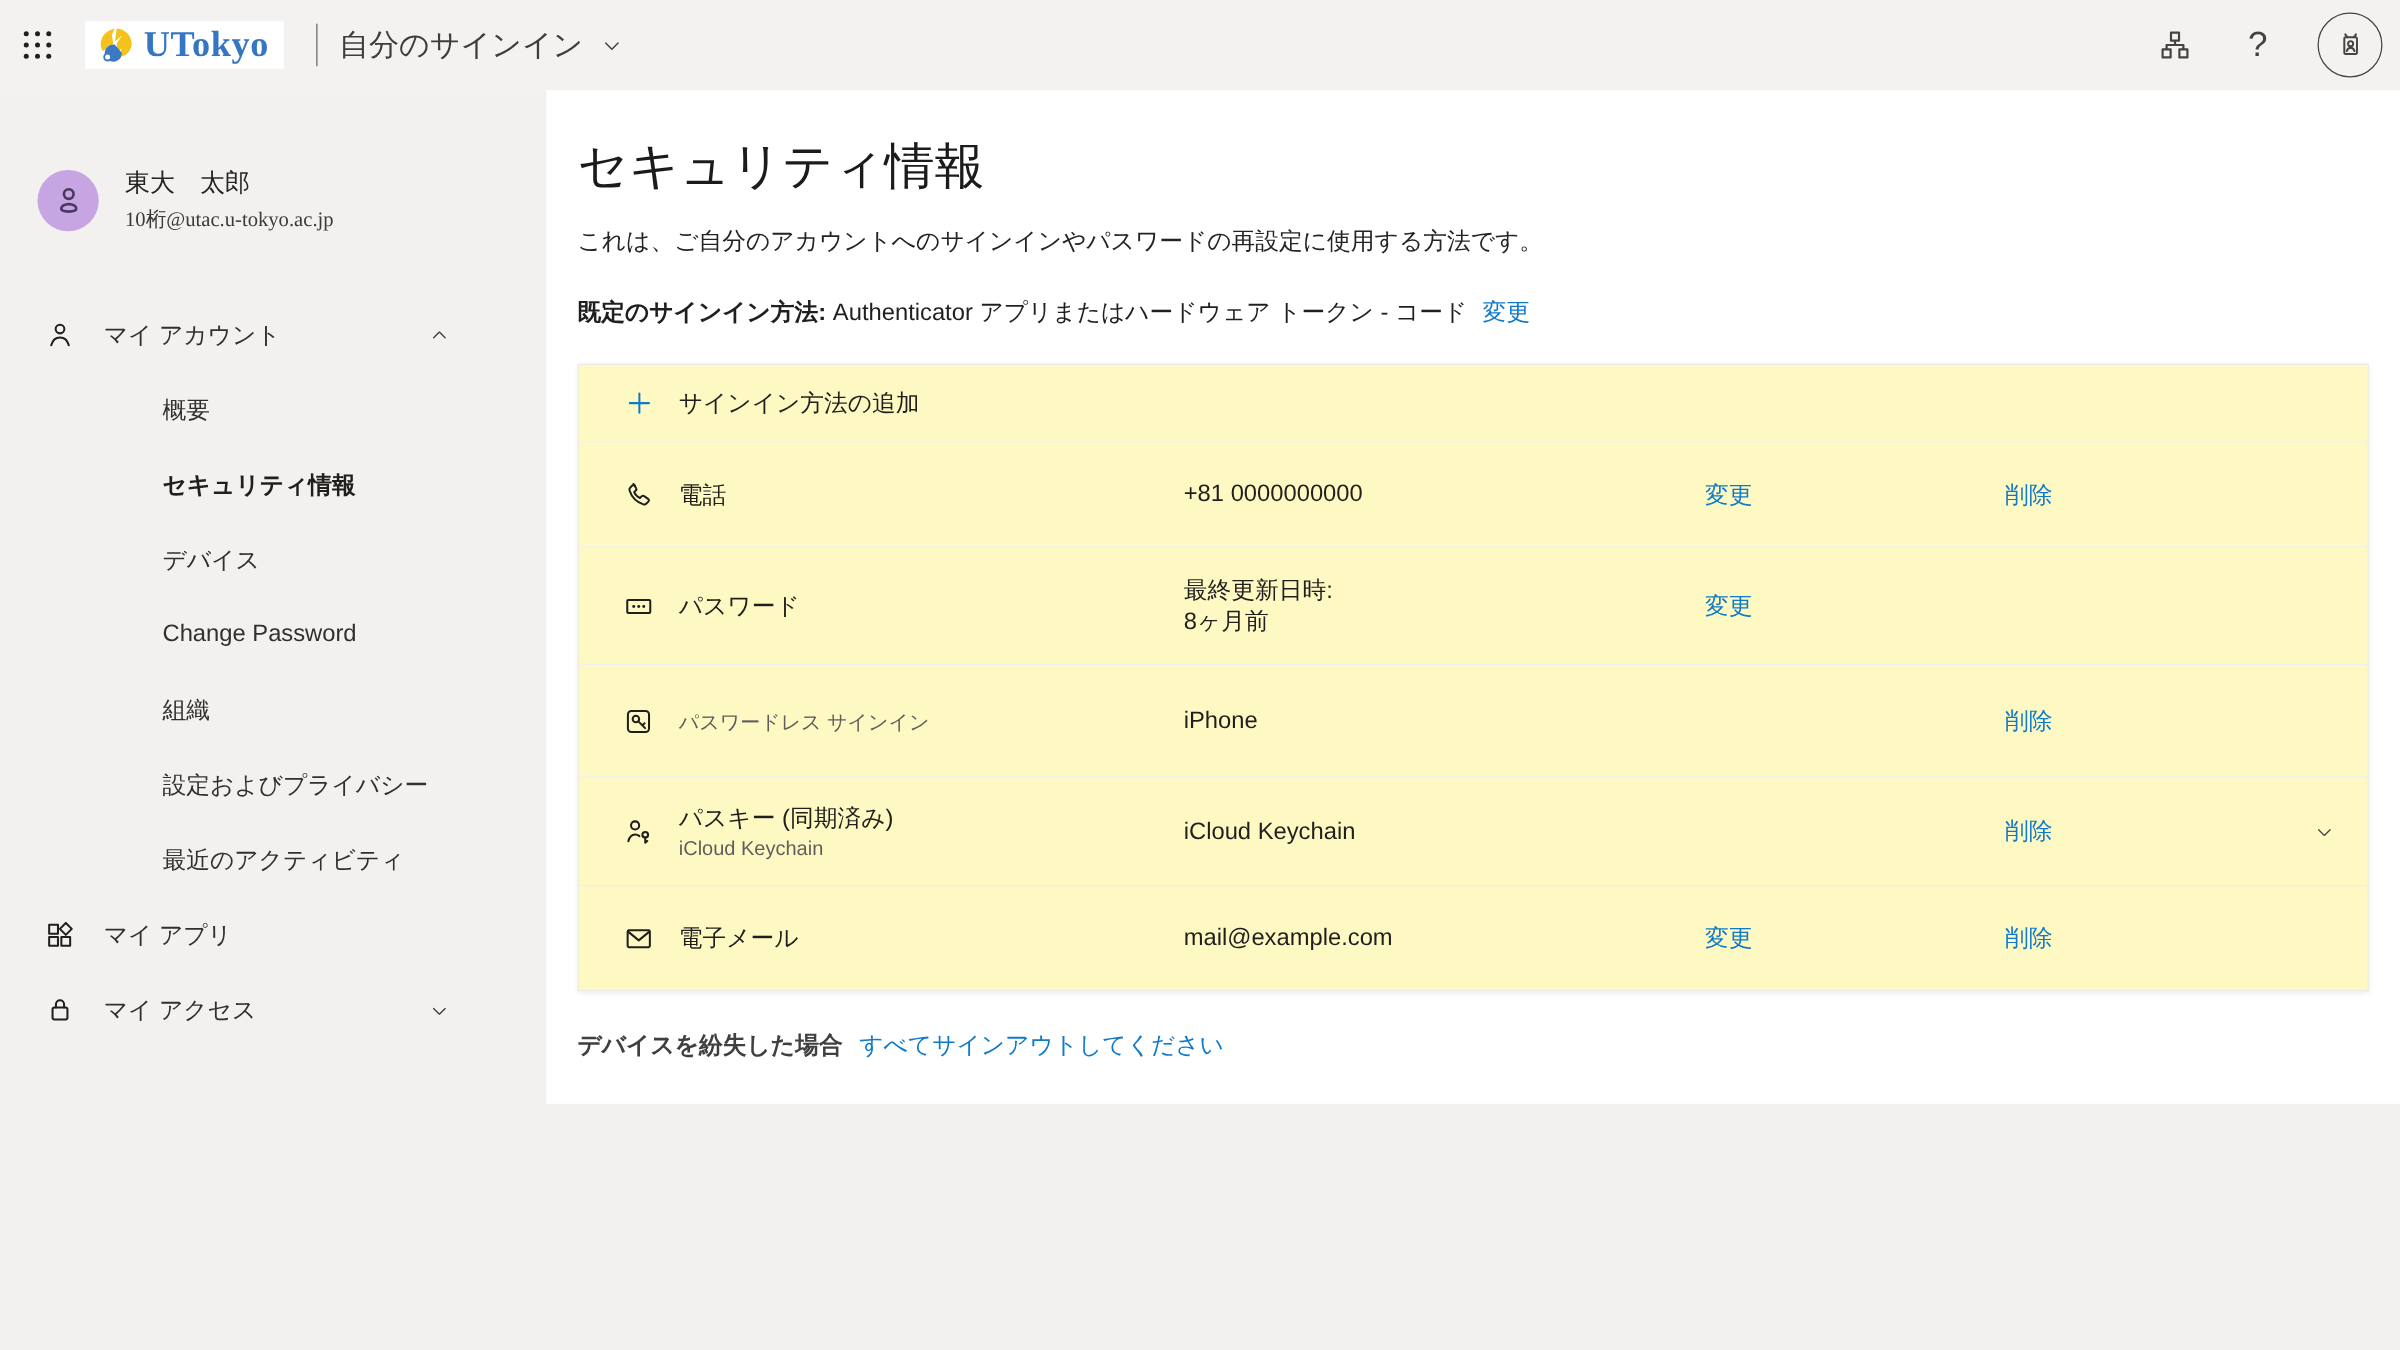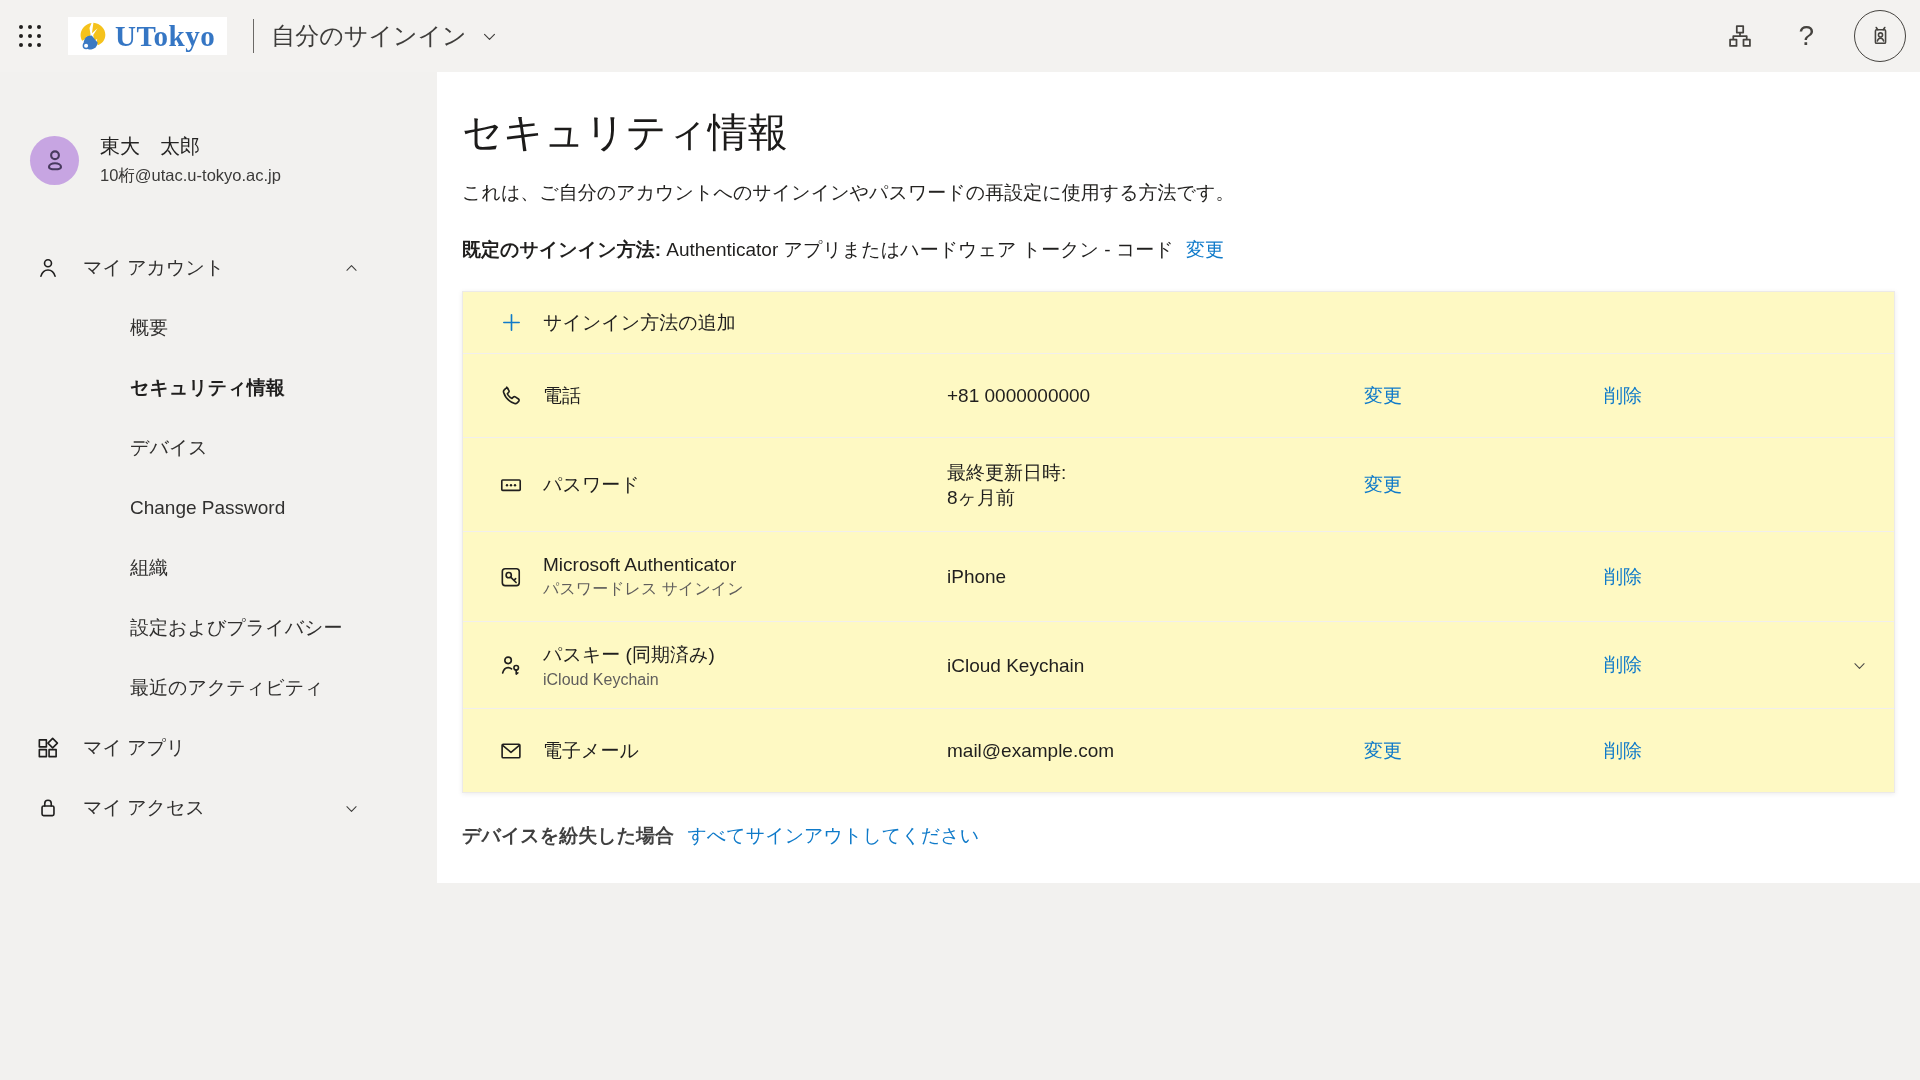--- a/index.html
+++ b/index.html
@@ -26,21 +26,21 @@
   .tb-title { margin-left:17px; font-size:24px; color:#3e3d3b; }
   .tb-chevron { margin-left:14px; color:#3e3d3b; display:flex; }
   .tb-spacer { flex:1; }
   .tb-iconbtn { border:none; background:transparent; color:#45433f; cursor:pointer;
     display:grid; place-items:center; }
   .tb-org { margin-right:44px; }
   .tb-help { font-size:28px; font-weight:400; color:#45433f; margin-right:40px; font-family:"Liberation Sans",sans-serif; }
   .tb-avatar { width:52px; height:52px; border:1.6px solid #45433f; border-radius:50%; }
   
   .sidebar { position:absolute; left:0; top:72px; width:437px; bottom:0; }
-  .user-block { position:absolute; left:30px; top:61px; display:flex; gap:21px; align-items:center; }
+  .user-block { position:absolute; left:30px; top:61px; display:flex; gap:21px; align-items:center;font-family:Liberation Serif, serif; }
   .user-avatar { width:49px; height:49px; border-radius:50%; background:#c7a5e2;
     display:grid; place-items:center; color:#483a5e; }
   .user-name { font-size:20px; color:#252423; }
   .user-email { font-size:16.5px; color:#3b3a39; margin-top:5px; }
   .nav { position:absolute; left:0; top:166px; width:437px; }
   .nav-row { position:relative; height:60px; display:flex; align-items:center; gap:22px;
     padding-left:35px; font-size:19px; color:#31302f; cursor:pointer; }
   .nav-row.indent { padding-left:82px;margin-left:48px; }
   .nav-row.active { font-weight:700; color:#201f1e; }
   .nav-row .n-icon { width:26px; display:grid; place-items:center; color:#201f1e; }
@@ -259,21 +259,20 @@
         </div>
         <div class="m-row" style="min-height: 90px;">
           <span class="m-icon">
             <svg viewBox="0 0 24 24" width="26" height="26" fill="none" stroke="currentColor" stroke-width="1.5" stroke-linecap="round" stroke-linejoin="round">
               <rect x="4" y="4.4" width="15.6" height="15.6" rx="2.6"></rect>
               <circle cx="9.9" cy="10.3" r="2.4"></circle>
               <path d="M11.7 12.1l5 5M14.7 15.1l1.6-1.6"></path>
             </svg>
           </span>
           <div>
-            <div class="m-name">Microsoft Authenticator</div>
             <div class="m-sub">パスワードレス サインイン</div>
           </div>
           <div class="m-detail">
             <div>iPhone</div>
           </div>
           <div class="m-action"></div>
           <div class="m-action"><a class="link">削除</a></div>
           <span class="m-chevron"></span>
         </div>
         <div class="m-row" style="min-height: 87px;">

